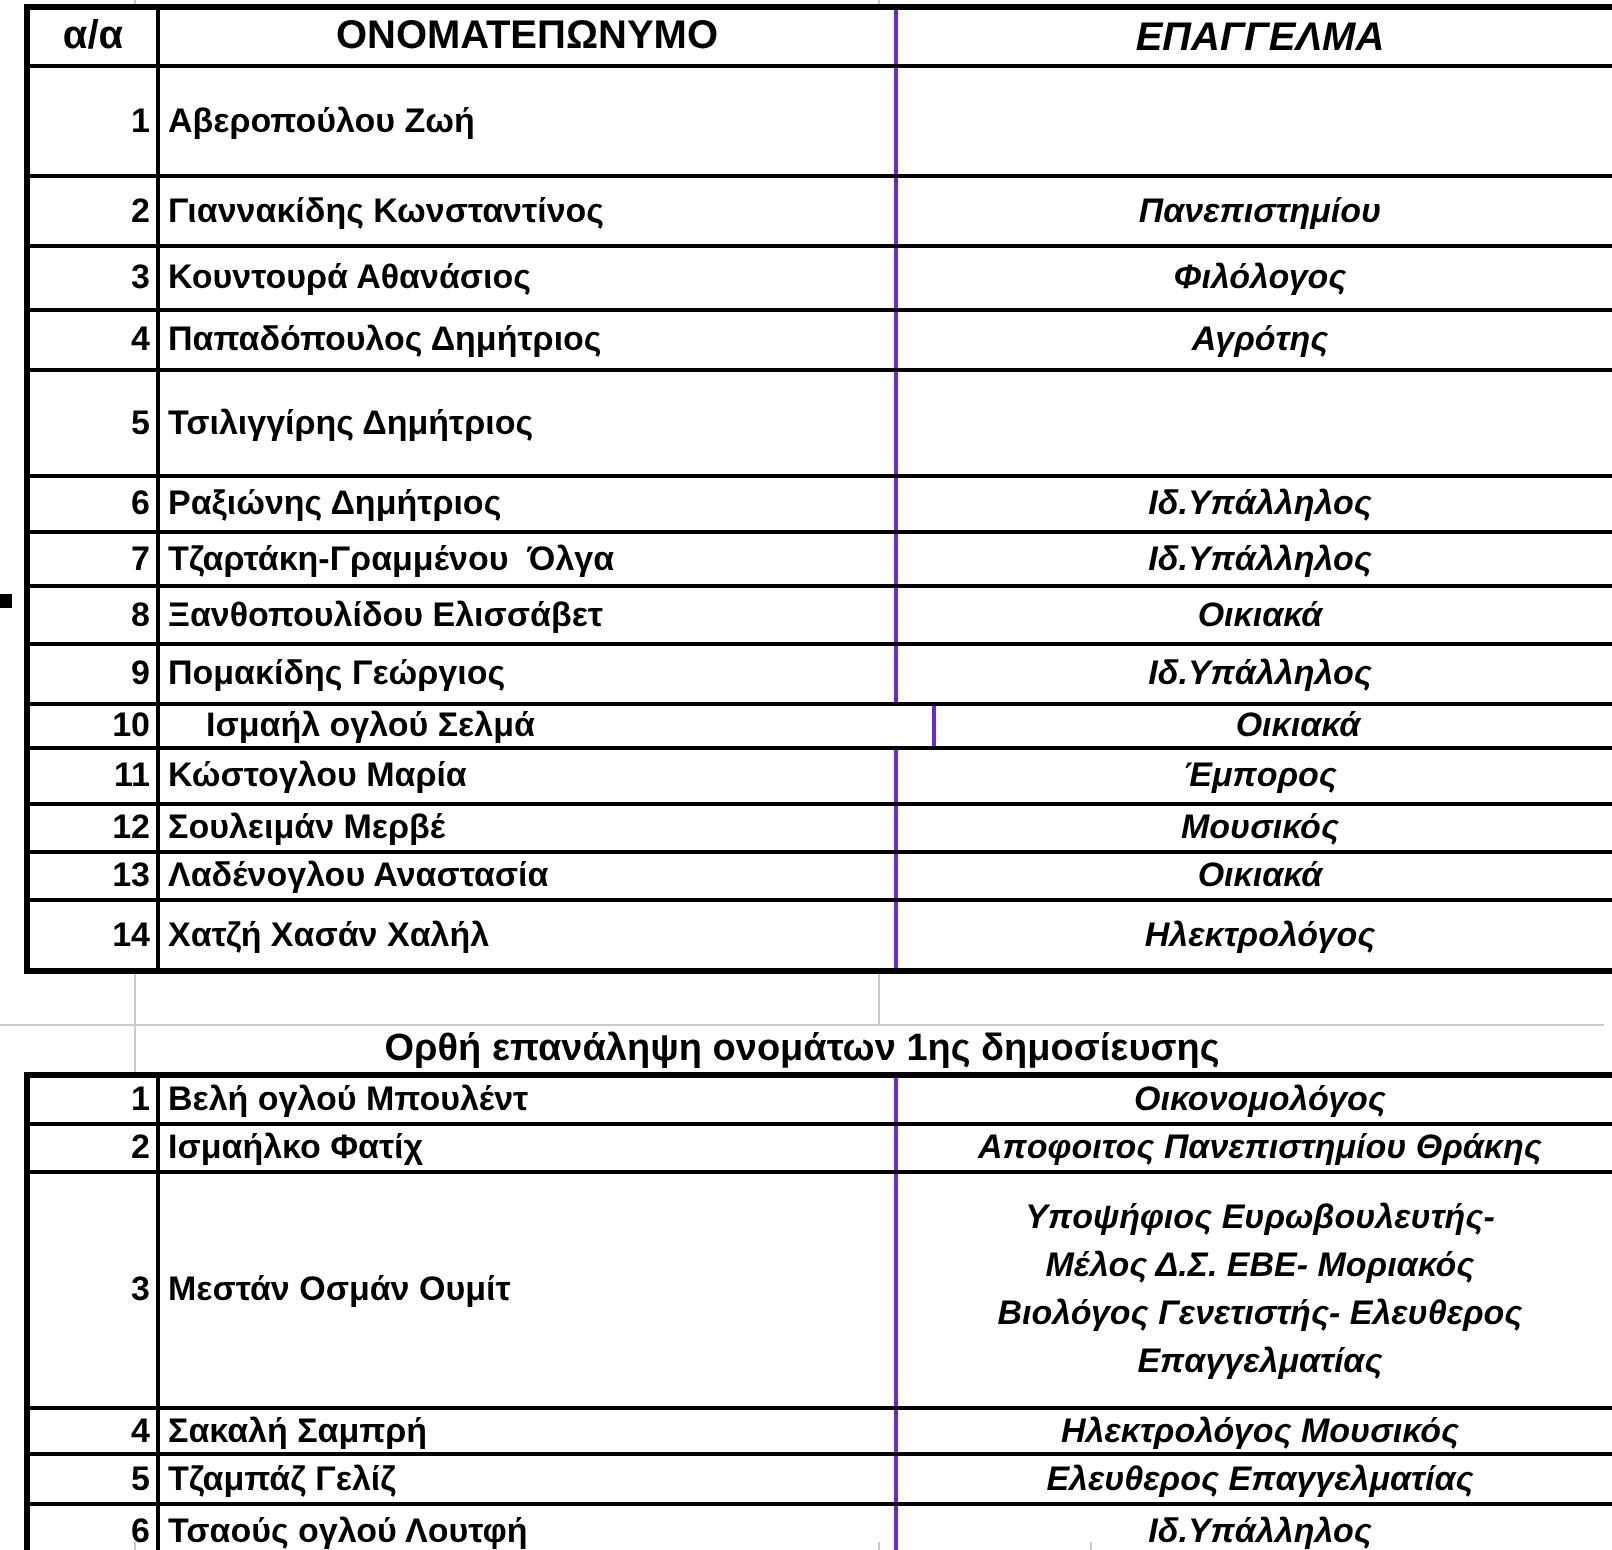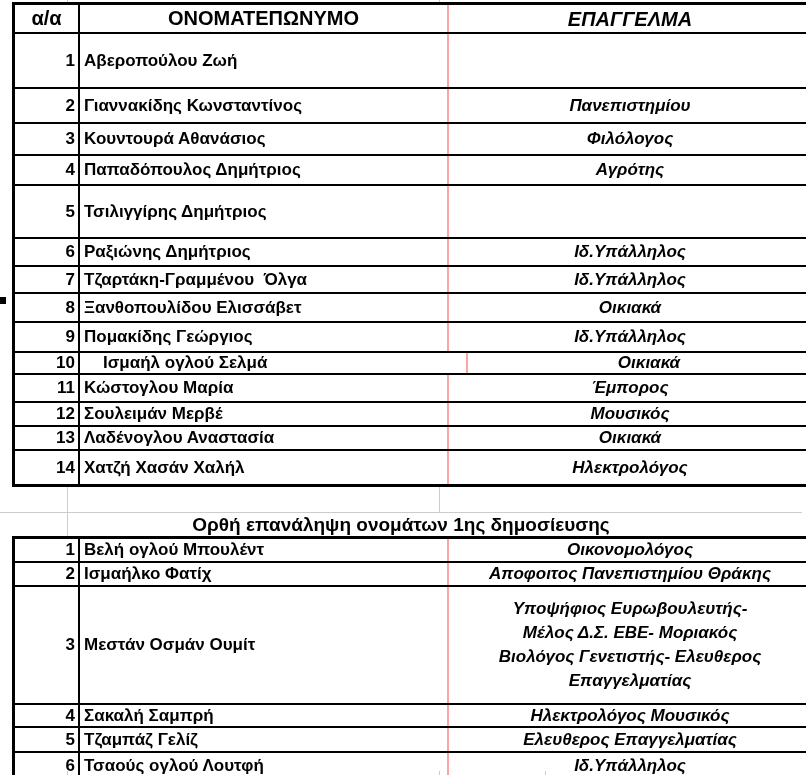--- a/index.html
+++ b/index.html
@@ -26,21 +26,21 @@
     box-sizing:border-box;
   }
   .row:last-child{border-bottom:none;}
   .cell{
     display:flex;align-items:center;
     box-sizing:border-box;
     font-size:17px;line-height:1.25;
     overflow:hidden;
   }
   .cell.c-num{justify-content:flex-end;padding-right:3px;border-right:2px solid #000;}
-  .cell.c-name{justify-content:flex-start;padding-left:4px;border-right:2px solid #fca5a5;white-space:pre-wrap;}
+  .cell.c-name{justify-content:flex-start;padding-left:4px;border-right:2px solid #6d28d9;white-space:pre-wrap;}
   .cell.c-prof{justify-content:center;text-align:center;white-space:pre-wrap;line-height:1.4;font-style:italic;}
   .row.hdr .cell{font-size:20px;}
   .row.hdr .c-num{justify-content:center;padding-right:0;}
   .row.hdr .c-name{justify-content:center;padding-left:0;}
   
   .t1 .row:nth-child(1){height:29px;}
   .t1 .row:nth-child(2){height:55px;}
   .t1 .row:nth-child(3){height:35px;}
   .t1 .row:nth-child(4){height:32px;}
   .t1 .row:nth-child(5){height:30px;}

